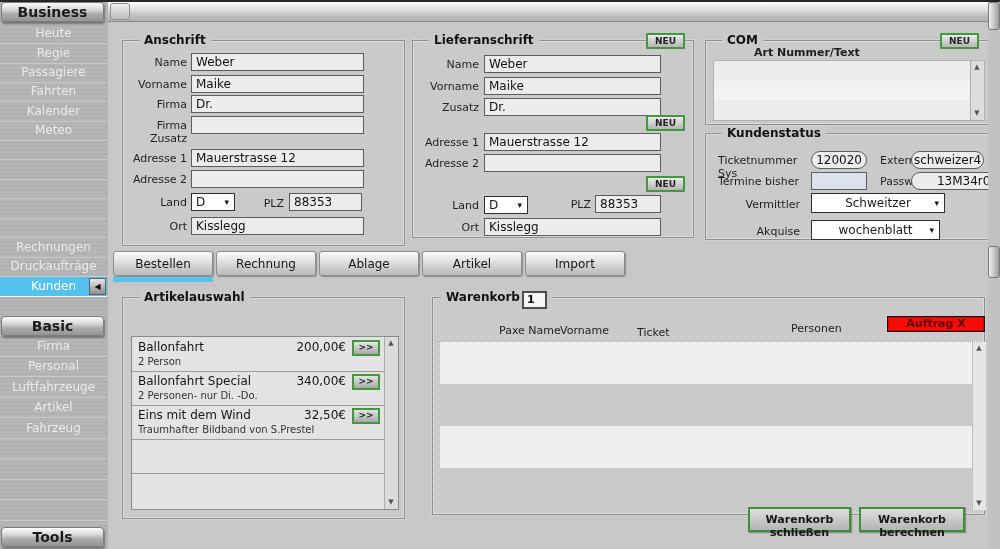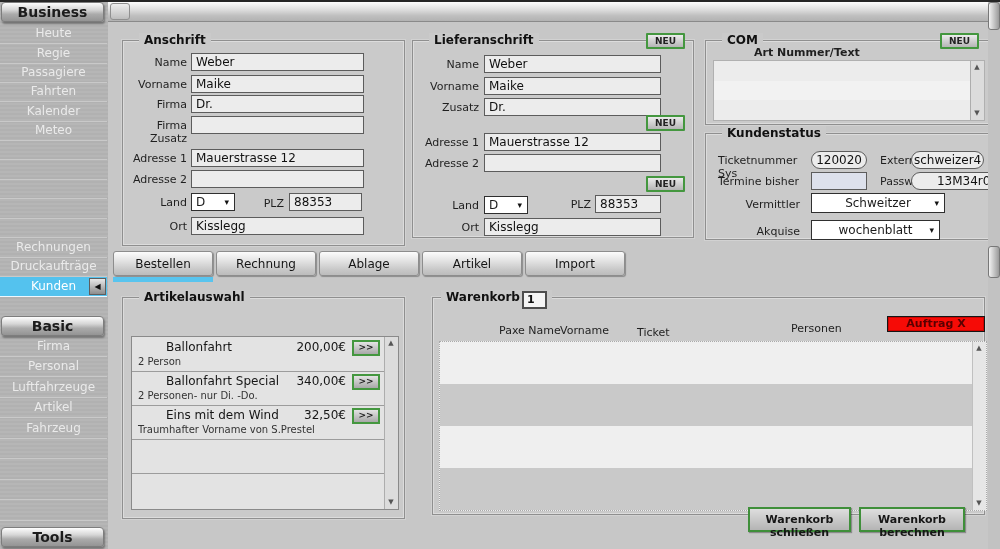--- a/index.html
+++ b/index.html
@@ -55,21 +55,21 @@
         background:linear-gradient(180deg,#fcfcfc,#e2e2e2 40%,#c7c7c7 78%,#bcbcbc);
         border:1px solid #8d8d8d;border-radius:3px;box-sizing:border-box;
         font-size:12px;color:#161616;text-align:center;padding-top:5px;
         box-shadow:1px 1px 1px rgba(0,0,0,.3);}
   .tab-underline{position:absolute;top:277px;height:5px;background:#58c4ee;}
   
   .listbox{position:absolute;background:#e3e3e3;border:1px solid #8a8a8a;}
   .scrollcol{position:absolute;right:0;top:0;bottom:0;width:13px;background:#dcdcdc;border-left:1px solid #adadad;}
   .scr{position:absolute;left:0;width:12px;height:11px;font-size:7px;color:#555;text-align:center;line-height:11px;}
   .art-row{position:absolute;left:0;width:252px;border-bottom:1px solid #9c9c9c;}
-  .art-name{position:absolute;left:6px;top:3px;font-size:12px;color:#161616;margin-left:28px;}
+  .art-name{position:absolute;left:6px;top:3px;font-size:12px;color:#161616;}
   .art-desc{position:absolute;left:6px;top:19px;font-size:10px;color:#333;}
   .art-price{position:absolute;right:38px;top:3px;font-size:12px;color:#161616;}
   .mvbtn{position:absolute;right:4px;top:3px;width:28px;height:16px;
         background:linear-gradient(180deg,#e3e3e3,#a8a8a8);border:2px solid #44973f;
         font-size:9px;font-weight:bold;color:#222;text-align:center;line-height:11px;box-sizing:border-box;}
   .wk-row{position:absolute;left:0;right:14px;height:42px;}
   .wk-row.alt{background:#c9c9c9;}
   .wk-row.lit{background:#efefef;}
   .colhead{position:absolute;font-size:11px;color:#1f1f1f;}
   .auftrag{position:absolute;width:98px;height:16px;background:#f60b06;border:1px solid #151515;
@@ -236,21 +236,21 @@
       <div class="art-row" style="top:34px;height:34px;">
         <span class="art-name">Ballonfahrt  Special</span>
         <span class="art-price">340,00€</span>
         <span class="mvbtn">&gt;&gt;</span>
         <span class="art-desc">2 Personen- nur Di. -Do.</span>
       </div>
       <div class="art-row" style="top:68px;height:34px;">
         <span class="art-name">Eins mit dem Wind</span>
         <span class="art-price">32,50€</span>
         <span class="mvbtn">&gt;&gt;</span>
-        <span class="art-desc">Traumhafter Vorname von S.Prestel</span>
+        <span class="art-desc">Traumhafter Bildband von S.Prestel</span>
       </div>
       <div class="art-row" style="top:102px;height:34px;"></div>
       <div class="art-row" style="top:136px;height:35px;border-bottom:none;"></div>
       <div class="scrollcol">
         <span class="scr" style="top:1px;">▲</span>
         <span class="scr" style="bottom:1px;">▼</span>
       </div>
     </div>
   </div>
 

